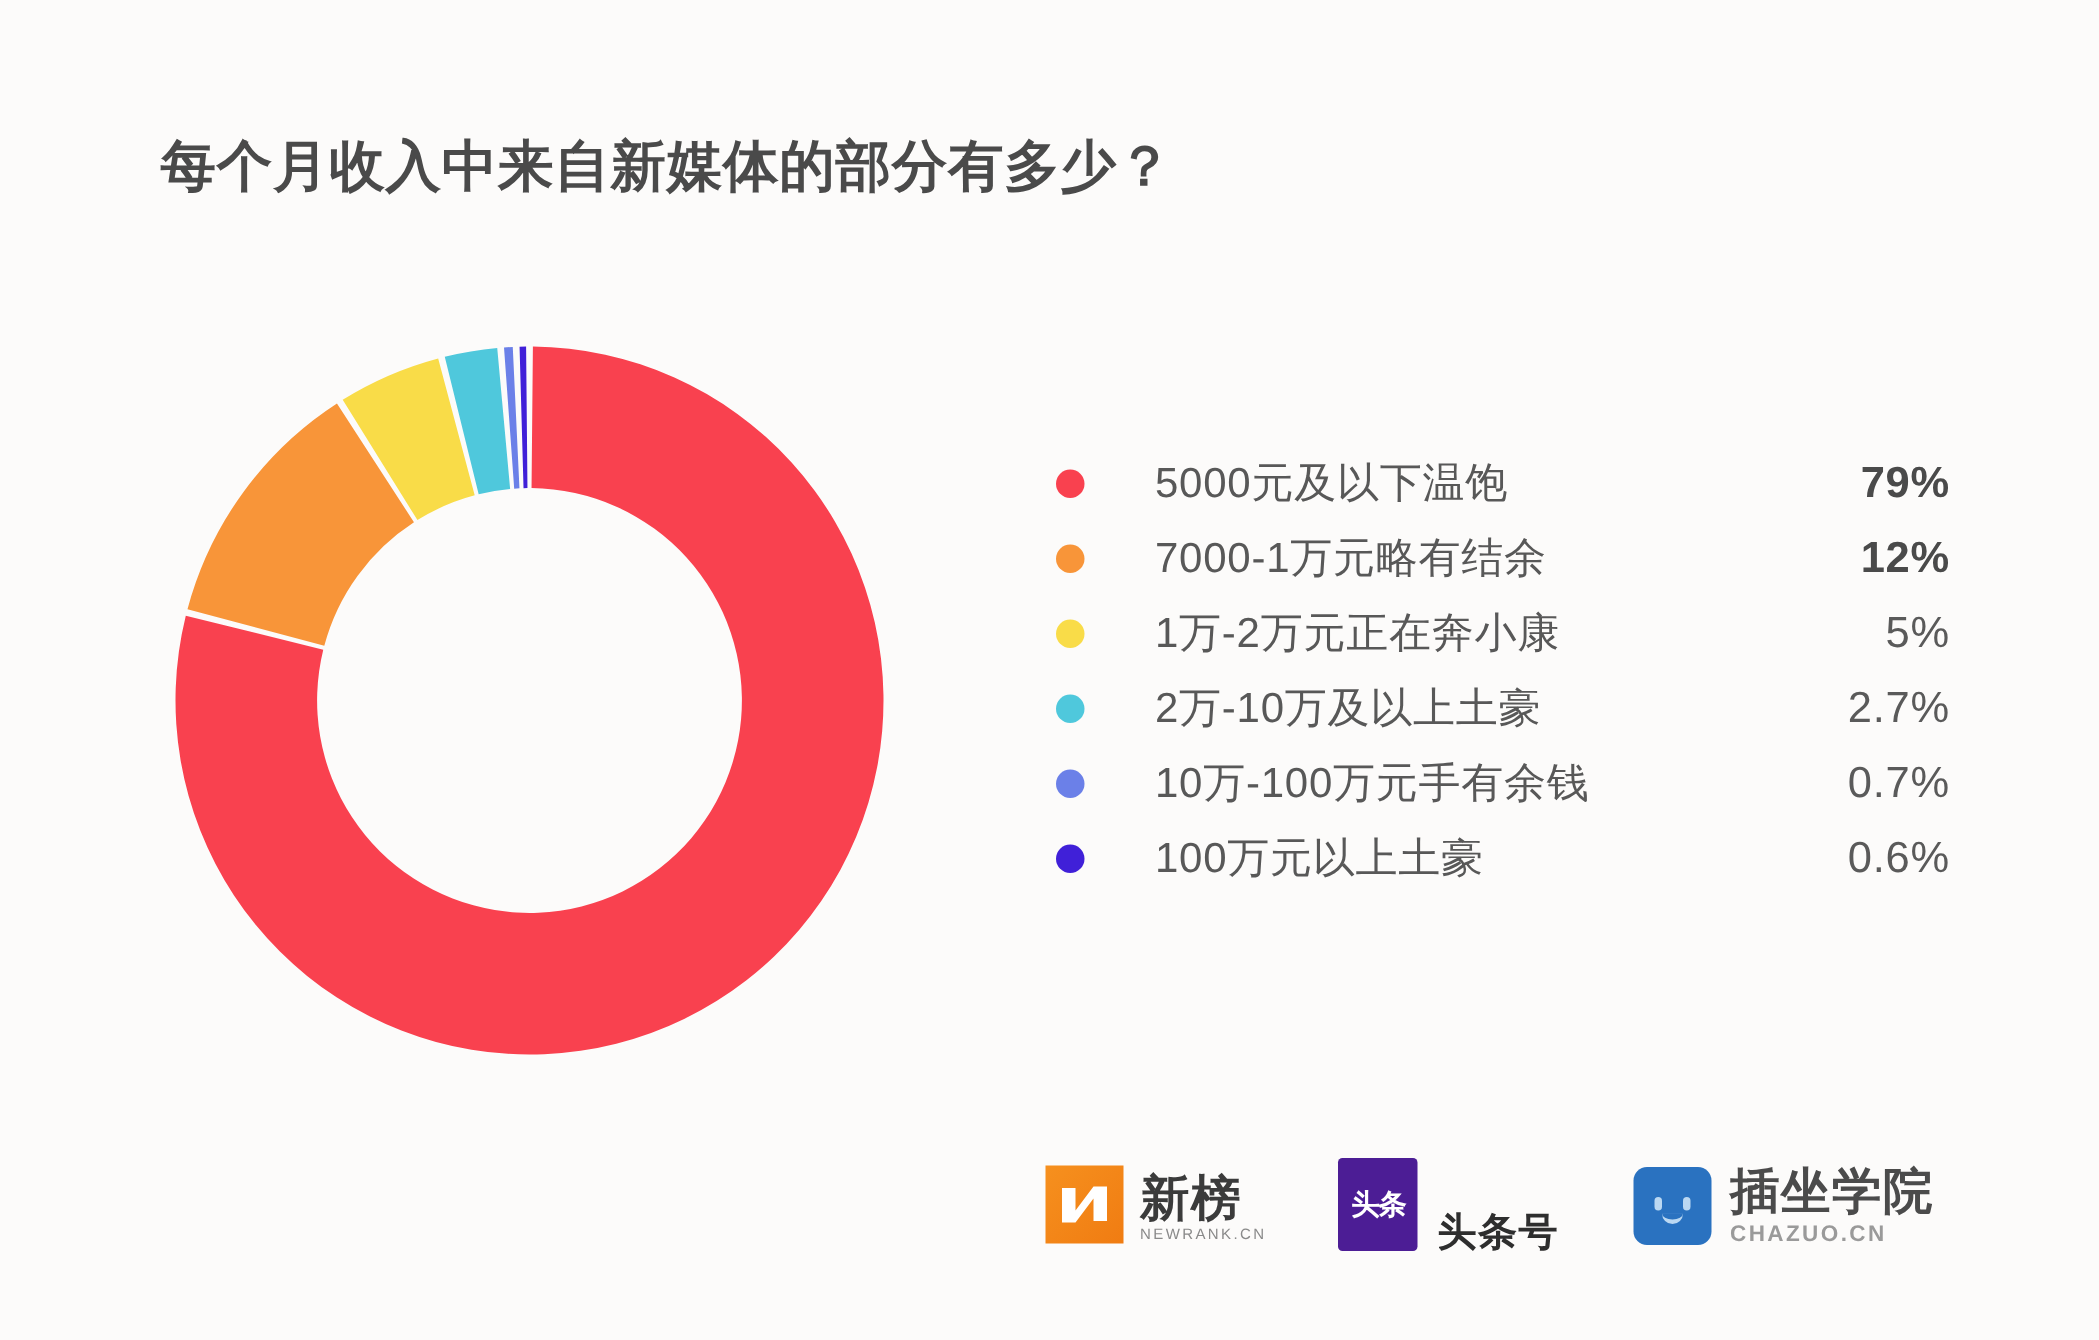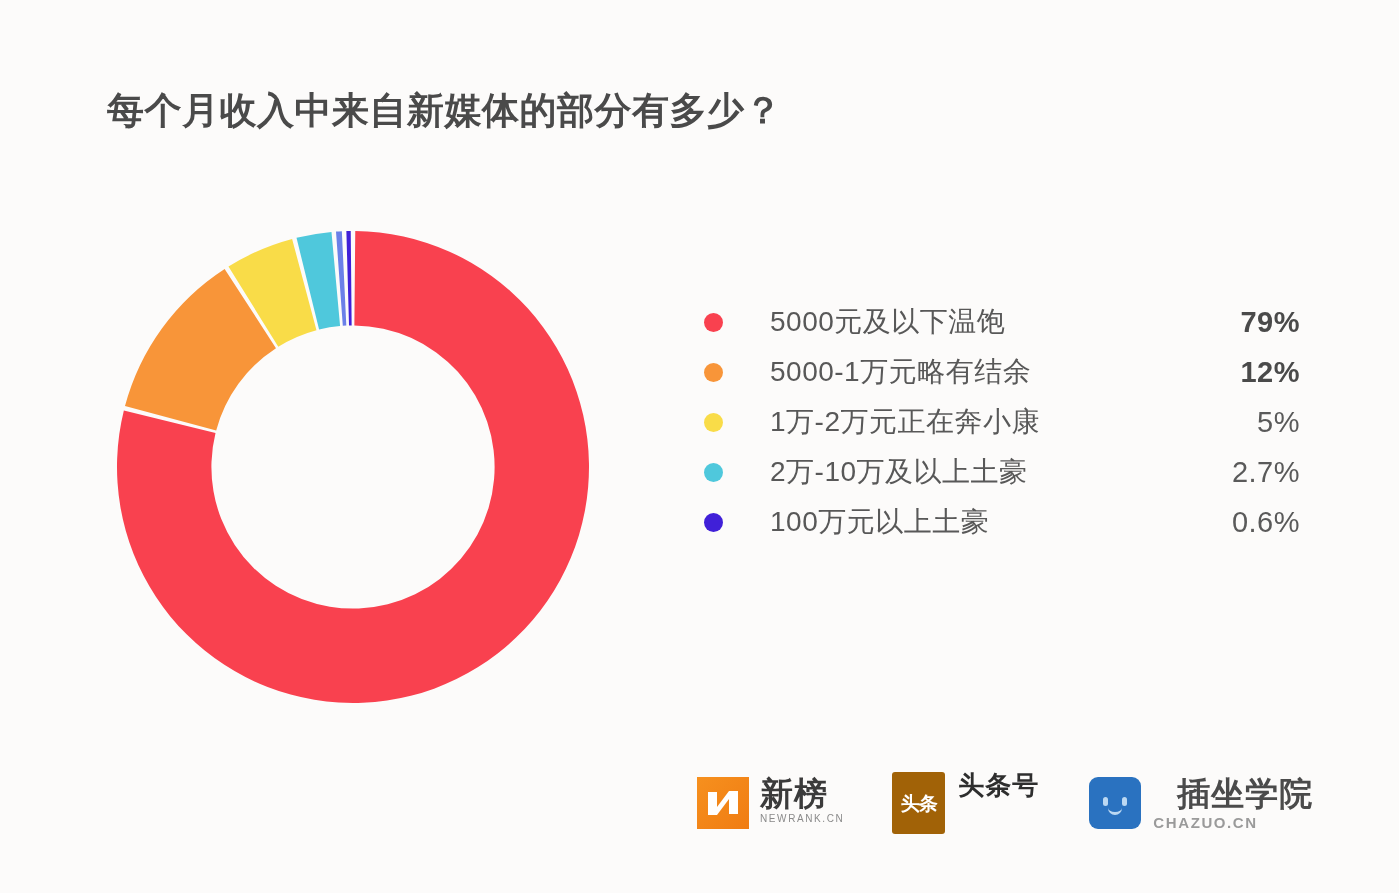--- a/index.html
+++ b/index.html
@@ -73,21 +73,21 @@
   }
   .legend-row.strong .legend-value { font-weight:bold; color:#4A4A4A; }
 
   
   #footer-logos {
     position:absolute;
     left:697px; top:772px;
     display:flex;
     align-items:center;
   }
-  .logo-block { display:flex; align-items:flex-start; }
+  .logo-block { display:flex; align-items:flex-end; }
   .logo-gap-a { width:48px; }
   .logo-gap-b { width:50px; }
 
   
   .nr-mark {
     width:52px; height:52px;
     background:linear-gradient(135deg,#F6901E 0%,#F07C12 100%);
     position:relative;
     overflow:hidden;
     flex:0 0 52px;
@@ -99,21 +99,21 @@
     letter-spacing:1px; display:block;
   }
   .nr-en {
     font-size:10px; color:#8A8A8A; letter-spacing:1.6px;
     display:block; margin-top:4px; font-weight:normal;
   }
 
   
   .tt-mark {
     width:53px; height:62px;
-    background:#a16207;
+    background:#4c1d95;
     border-radius:3px;
     display:flex; align-items:center; justify-content:center;
     flex:0 0 53px;
   }
   .tt-mark-text {
     color:#fff; font-size:19px; font-weight:bold;
     letter-spacing:-1px; line-height:1;
   }
   .tt-cn {
     margin-left:13px;
@@ -137,21 +137,21 @@
   .cz-eye.r { right:14px; }
   .cz-smile {
     position:absolute; left:19px; top:31px;
     width:14px; height:7px;
     border-bottom:3px solid #BBD8F2;
     border-radius:0 0 9px 9px;
   }
   .cz-text { margin-left:12px; line-height:1; }
   .cz-cn {
     font-size:33px; font-weight:bold; color:#4B4B4B;
-    letter-spacing:1px; display:block;margin-left:24px;
+    letter-spacing:1px; display:block;
   }
   .cz-en {
     font-size:15px; color:#9A9A9A; letter-spacing:1.6px;
     display:block; margin-top:5px; font-weight:bold;
   }
 </style>
 </head>
 <body>
 
 <div id="page">
@@ -172,32 +172,37 @@
   </div>
 
   <div id="legend">
       <div class="legend-row strong">
         <span class="legend-dot" style="background: rgb(249, 65, 79);"></span>
         <span class="legend-label">5000元及以下温饱</span>
         <span class="legend-value">79%</span>
       </div>
       <div class="legend-row strong">
         <span class="legend-dot" style="background: rgb(248, 149, 57);"></span>
-        <span class="legend-label">5000-1万元略有结余</span>
+        <span class="legend-label">7000-1万元略有结余</span>
         <span class="legend-value">12%</span>
       </div>
       <div class="legend-row">
         <span class="legend-dot" style="background: rgb(249, 220, 72);"></span>
         <span class="legend-label">1万-2万元正在奔小康</span>
         <span class="legend-value">5%</span>
       </div>
       <div class="legend-row">
         <span class="legend-dot" style="background: rgb(79, 200, 220);"></span>
         <span class="legend-label">2万-10万及以上土豪</span>
         <span class="legend-value">2.7%</span>
+      </div>
+      <div class="legend-row">
+        <span class="legend-dot" style="background: rgb(107, 128, 232);"></span>
+        <span class="legend-label">10万-100万元手有余钱</span>
+        <span class="legend-value">0.7%</span>
       </div>
       <div class="legend-row">
         <span class="legend-dot" style="background: rgb(64, 32, 216);"></span>
         <span class="legend-label">100万元以上土豪</span>
         <span class="legend-value">0.6%</span>
       </div>
     </div>
 
   <div id="footer-logos">
 

